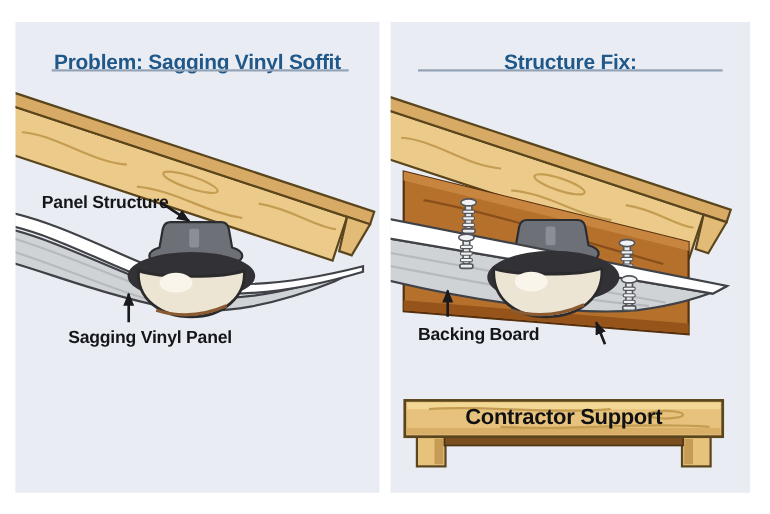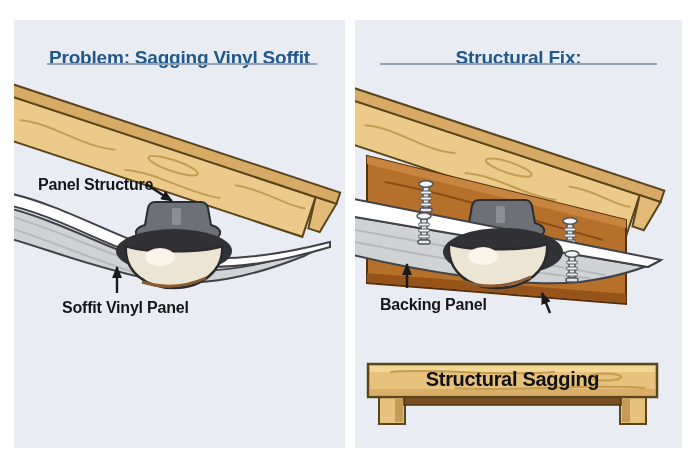--- a/index.html
+++ b/index.html
@@ -76,21 +76,21 @@
       </g>
 
       <path d="M132,164 L158,181" stroke="#1a1a1d" stroke-width="2.4" fill="none" marker-end="url(#ahL)"></path>
       <path d="M103,273 L103,247" stroke="#1a1a1d" stroke-width="2.4" fill="none" marker-end="url(#ahL)"></path>
     </svg>
 
     <h2 class="panel-title">Problem: Sagging Vinyl Soffit</h2>
     <div class="title-rule" id="rule-left"></div>
 
     <div class="diagram-label" id="lbl-roof">Panel Structure</div>
-    <div class="diagram-label" id="lbl-sag">Soffit Vinyl Panel</div>
+    <div class="diagram-label" id="lbl-sag">Sagging Vinyl Panel</div>
   </section>
 
   <section class="panel" id="panel-right">
 
     <svg class="art" width="327" height="428" viewBox="0 0 327 428">
       <defs>
         <marker id="ahR" markerUnits="userSpaceOnUse" markerWidth="13" markerHeight="10" refX="11" refY="5" orient="auto">
           <path d="M0,0 L12,5 L0,10 Z" fill="#1a1a1d"></path>
         </marker>
         <g id="screw">
@@ -168,20 +168,20 @@
           <path d="M35,352 C85,348 140,357 200,352"></path>
           <path d="M100,368 C160,372 230,363 290,368"></path>
           <ellipse cx="250" cy="357" rx="16" ry="3.5"></ellipse>
         </g>
       </g>
 
       <path d="M52,268 L52,244" stroke="#1a1a1d" stroke-width="2.4" fill="none" marker-end="url(#ahR)"></path>
       <path d="M195,293 L187,273" stroke="#1a1a1d" stroke-width="2.4" fill="none" marker-end="url(#ahR)"></path>
     </svg>
 
-    <h2 class="panel-title">Structural Fix:</h2>
+    <h2 class="panel-title">Structure Fix:</h2>
     <div class="title-rule" id="rule-right"></div>
 
-    <div class="diagram-label" id="lbl-backing">Backing Panel</div>
-    <div class="diagram-label" id="lbl-support">Structural Sagging</div>
+    <div class="diagram-label" id="lbl-backing">Backing Board</div>
+    <div class="diagram-label" id="lbl-support">Contractor Support</div>
   </section>
 
 </div>
 
 </body></html>

